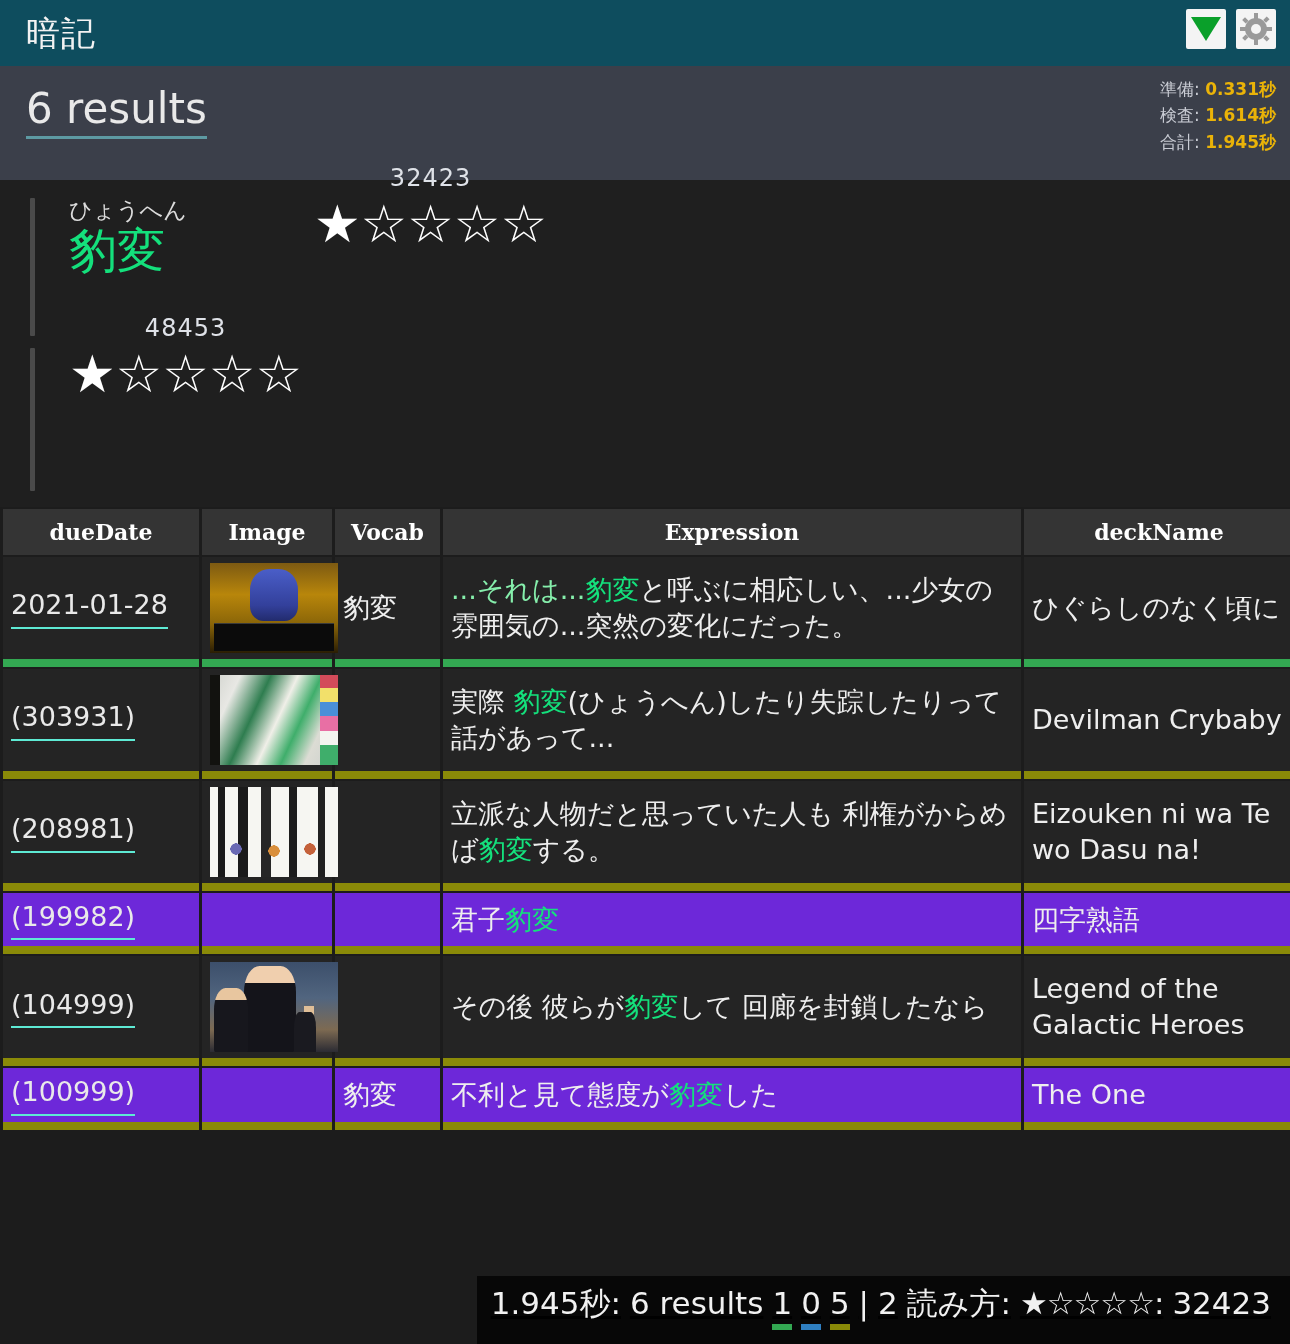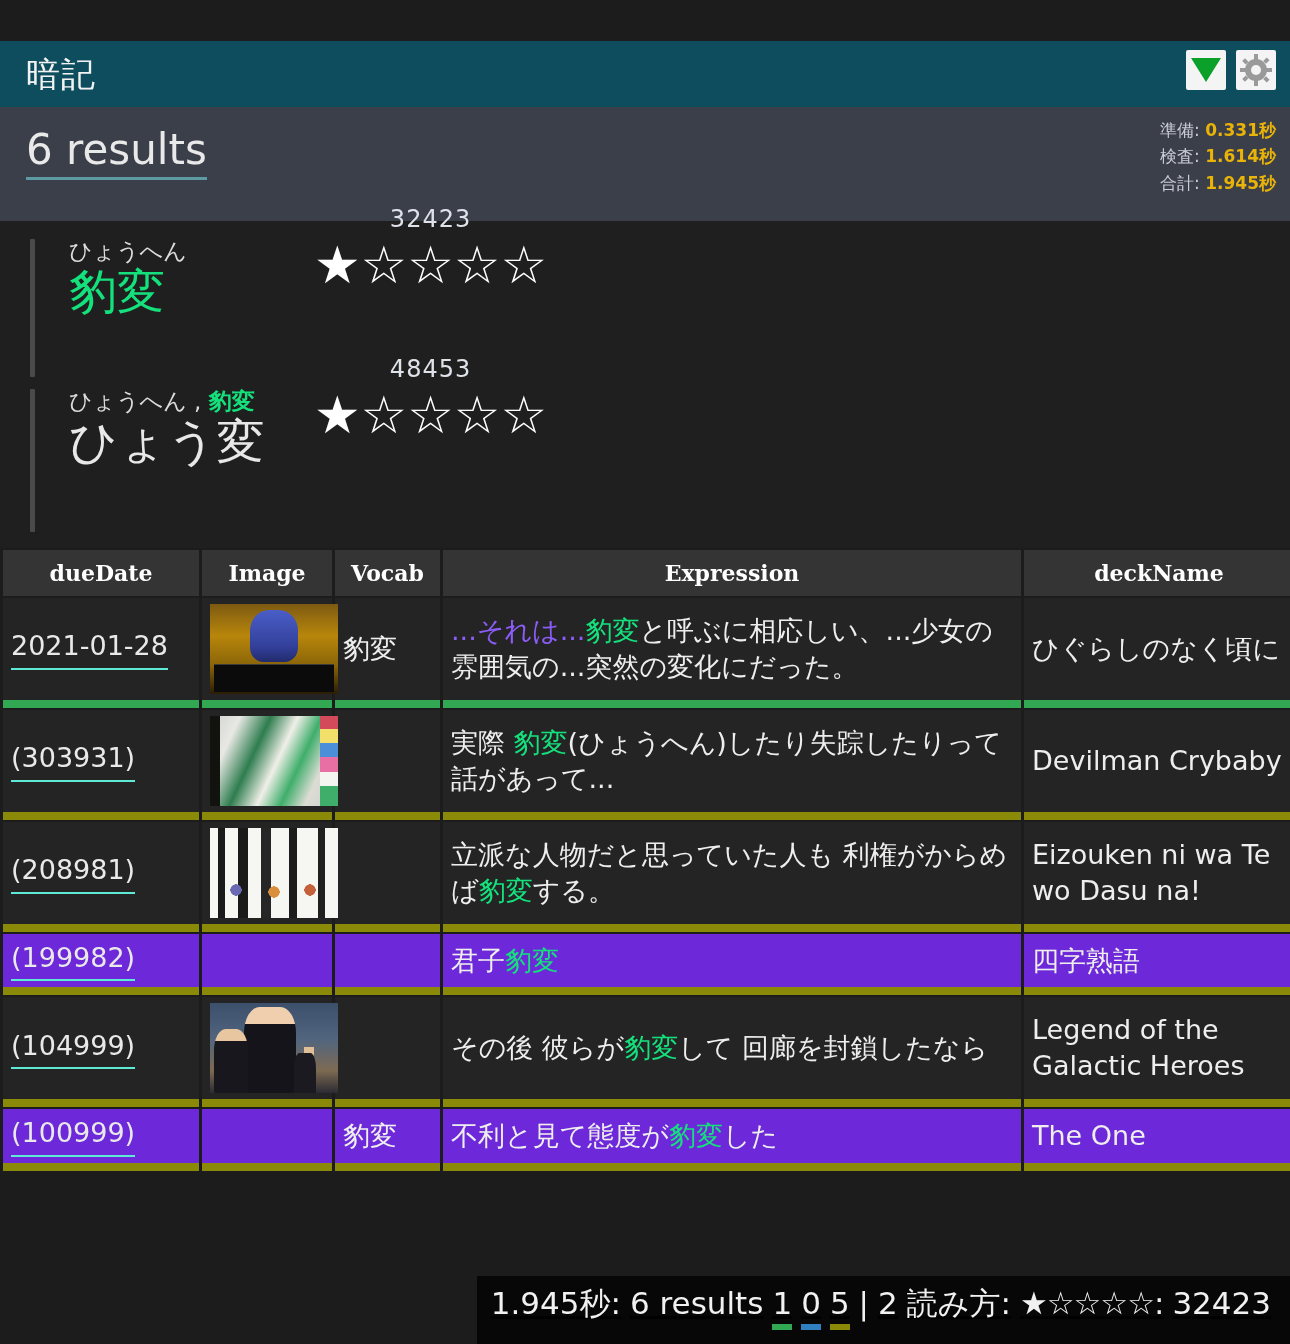--- a/index.html
+++ b/index.html
@@ -11,21 +11,20 @@
     overflow: hidden;
   }
 
   
   .topbar {
     height: 66px;
     background: #0e4d5e;
     display: flex; align-items: center;
     padding: 0 12px 0 26px;
     position: relative;
-    margin-top: 41px;
   }
   .topbar-title {
     color: #f2f2f2;
     font-size: 34px;
     line-height: 1;
     letter-spacing: 1px;
   }
   .topbar-icons {
     position: absolute;
     right: 14px; top: 9px;
@@ -164,21 +163,21 @@
   .due-link {
     color: #e9e9e9;
     border-bottom: 2px solid #5eead4;
     padding-bottom: 3px;
     cursor: pointer;
     display: inline-block;
     white-space: nowrap;
   }
   .vocab-cell { color: #14e07c; text-align: left; white-space: nowrap; }
   .kw { color: #14e07c; }
-  .ell { color: #8b5cf6; }
+  .ell { color: #86efac; }
   .deck-cell { font-size: 27px; line-height: 1.3; }
 
   
   .thumb {
     width: 128px; height: 90px;
     display: block;
     background: #0a0a0a;
     position: relative;
     overflow: hidden;
   }
@@ -327,26 +326,20 @@
       <div class="entry-stars">
         <div class="entry-count">32423</div>
         <div class="stars">★☆☆☆☆</div>
       </div>
     </div>
   </div>
 
   <div class="entry" style="height:155px">
     <div class="entry-bar"></div>
     <div class="entry-body">
-      <div class="entry-left">
-        <div class="entry-furigana">
-          <span>ひょうへん</span><span class="sep"> , </span><span class="kanji">豹変</span>
-        </div>
-        <div class="entry-word word-white">ひょう変</div>
-      </div>
       <div class="entry-stars">
         <div class="entry-count">48453</div>
         <div class="stars">★☆☆☆☆</div>
       </div>
     </div>
   </div>
 
 </div>
 
 <table class="results">

